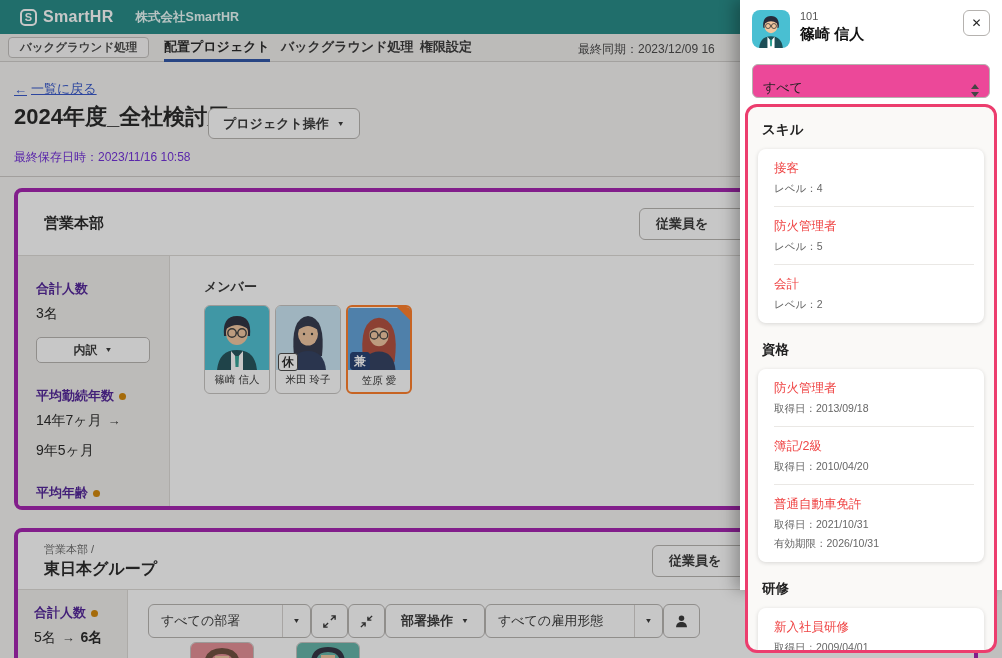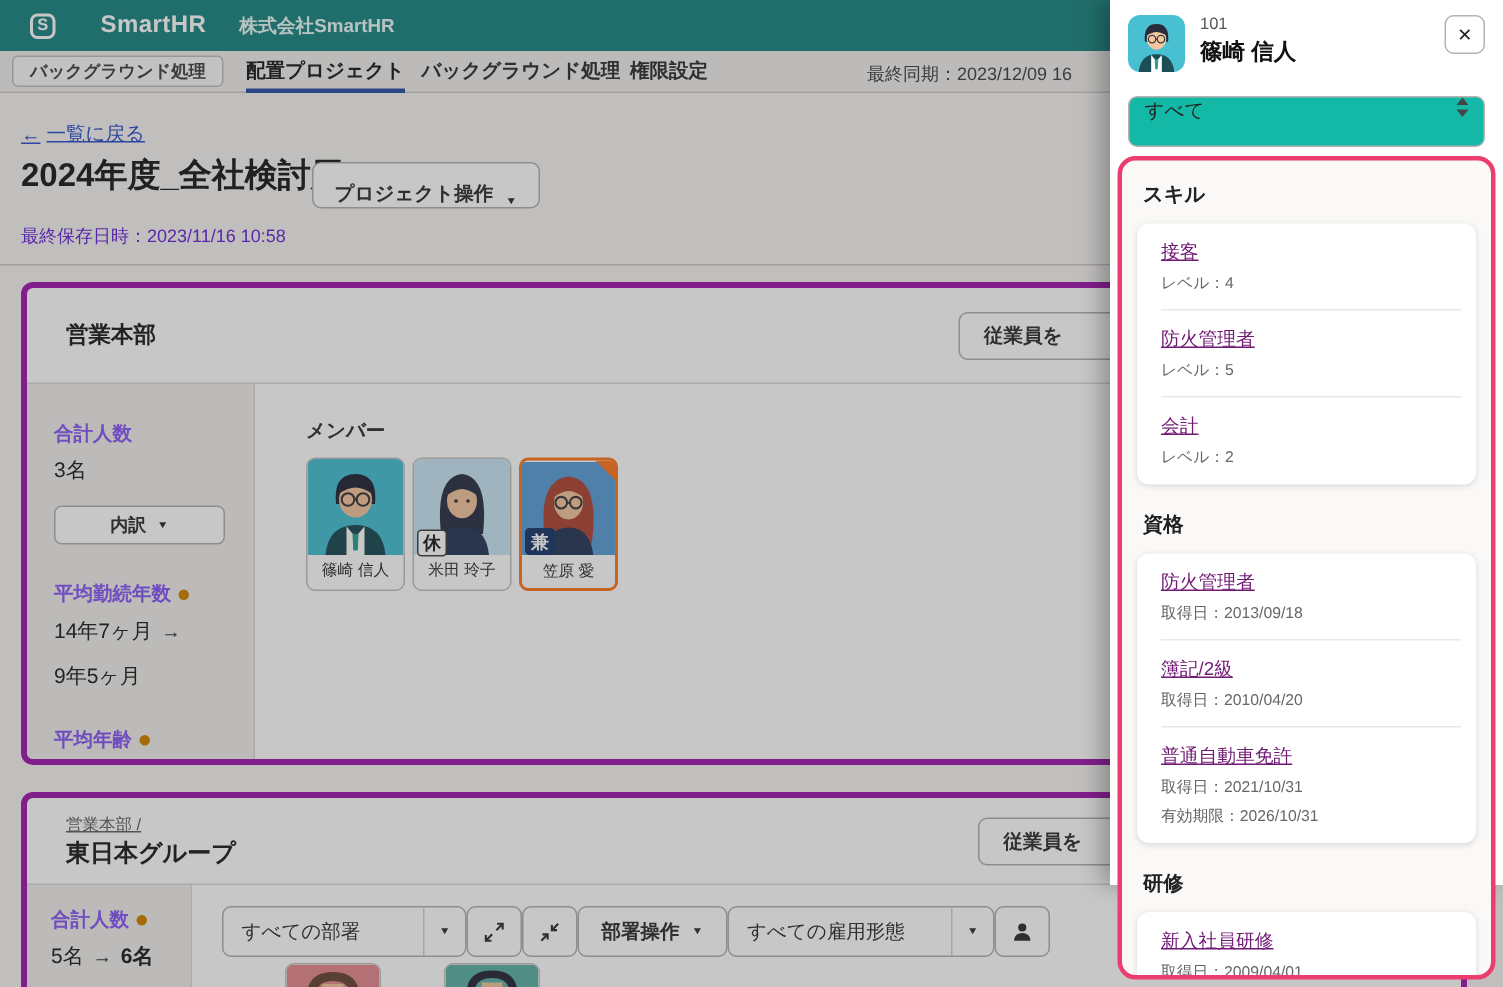--- a/index.html
+++ b/index.html
@@ -14,21 +14,21 @@
   
   .topbar {
     position:absolute; top:0; left:0; width:1002px; height:34px;
     background:#1e8884; display:flex; align-items:center; padding:0 0 0 20px;
   }
   .logo { display:flex; align-items:center; gap:6px; cursor:pointer; }
   .logo-mark {
     width:17px; height:17px; border:2px solid #fff; border-radius:5px;
     color:#fff; font-size:11px; font-weight:bold; display:flex; align-items:center; justify-content:center;
   }
-  .logo-text { color:#fff; font-size:16px; font-weight:bold; letter-spacing:.3px;margin-left:24px; }
+  .logo-text { color:#fff; font-size:16px; font-weight:bold; letter-spacing:.3px; }
   .company { color:#eafaf8; font-size:12.5px; font-weight:bold; margin-left:22px; }
 
   
   .tabbar {
     position:absolute; top:34px; left:0; width:1002px; height:28px;
     background:#f1efed; border-bottom:1px solid #cfccc9;
   }
   .tab-btn {
     position:absolute; left:8px; top:3px; height:21px; padding:0 11px;
     background:#faf9f8; border:1px solid #c2bfbc; border-radius:4px;
@@ -42,21 +42,21 @@
   .tab-permission { left:420px; }
   .last-sync { position:absolute; left:578px; top:7px; font-size:12px; color:#444; white-space:nowrap; }
 
   
   .back-link { position:absolute; left:14px; top:80px; font-size:13px; color:#3052c9; text-decoration:underline; cursor:pointer; display:flex; gap:4px; align-items:center; }
   .page-title { position:absolute; left:14px; top:102px; font-size:22px; font-weight:600; color:#1f1f1f; }
   .project-op-btn {
     position:absolute; left:208px; top:108px; height:31px; padding:0 14px;
     background:#fff; border:1px solid #b5b2af; border-radius:6px;
     font-size:13px; font-weight:bold; color:#333; cursor:pointer;
-    display:flex; align-items:flex-end; gap:8px; font-family:inherit;
+    display:flex; align-items:center; gap:8px; font-family:inherit;
   }
   .last-saved { position:absolute; left:14px; top:149px; font-size:12px; color:#6d28d9; }
   .content-divider { position:absolute; left:0; top:176px; width:1002px; border-top:1px solid #cdcac7; }
 
   .caret { font-size:8px; color:#333; line-height:1; transform:scaleY(.85); }
 
   
   .card { position:absolute; background:#fff; border:4px solid #a21caf; border-radius:8px; }
 
   
@@ -67,21 +67,21 @@
     position:absolute; top:16px; height:32px; padding:0 16px; width:150px; text-align:left;
     background:#fff; border:1px solid #b5b2af; border-radius:6px;
     font-size:13px; font-weight:bold; color:#333; cursor:pointer; font-family:inherit;
   }
   .division-card .add-emp-btn { left:621px; }
 
   .stats-col {
     position:absolute; left:0; top:64px; bottom:0; width:152px;
     background:#f1efec; border-right:1px solid #dcd9d6; padding:24px 14px 0 18px;
   }
-  .stat-label { font-size:13px; font-weight:bold; color:#8b5cf6; display:flex; align-items:center; gap:5px; }
+  .stat-label { font-size:13px; font-weight:bold; color:#4c1d95; display:flex; align-items:center; gap:5px; }
   .stat-dot { width:7px; height:7px; border-radius:50%; background:#d28300; display:inline-block; }
   .stat-value { font-size:14px; color:#222; margin-top:7px; }
   .stat-value .after { font-weight:bold; }
   .stat-arrow { font-size:13px; color:#333; padding:0 2px; }
   .breakdown-btn {
     margin-top:14px; width:114px; height:26px; background:#fff; border:1px solid #b5b2af;
     border-radius:5px; font-size:12px; font-weight:bold; color:#333; cursor:pointer;
     display:flex; align-items:center; justify-content:center; gap:7px; font-family:inherit;
   }
   .mt24 { margin-top:24px; }
@@ -98,21 +98,21 @@
   .member-avatar { width:100%; height:64px; display:block; }
   .member-name { display:block; font-size:10.5px; color:#333; text-align:center; padding:3px 1px 4px; white-space:nowrap; }
   .corner-flag { position:absolute; top:0; right:0; width:0; height:0; border-top:13px solid #ff7a22; border-left:13px solid transparent; }
   .badge { position:absolute; left:2px; bottom:22px; font-size:12px; font-weight:bold; line-height:1; padding:2px 3px; border-radius:3px; }
   .badge.leave { background:#fff; color:#222; border:1.5px solid #444; }
   .badge.concurrent { background:#1e3a6e; color:#fff; border:1.5px solid #1e3a6e; }
 
   
   .group-card { left:14px; top:528px; width:964px; height:148px; }
   .group-header { position:relative; height:58px; border-bottom:1px solid #dcd9d6; padding:10px 26px 0; }
-  .breadcrumb { font-size:11px; color:#666;text-decoration:underline; }
+  .breadcrumb { font-size:11px; color:#666; }
   .group-title { font-size:16px; font-weight:600; color:#222; margin-top:2px; }
   .group-card .add-emp-btn { left:634px; top:13px; }
   .group-stats-col {
     position:absolute; left:0; top:58px; bottom:0; width:110px;
     background:#f1efec; border-right:1px solid #dcd9d6; padding:14px 8px 0 16px;
     border-radius:0 0 0 8px;
   }
   .controls-row { position:absolute; left:110px; top:58px; right:0; height:62px; display:flex; align-items:center; padding-left:20px; }
   .select-box {
     height:34px; background:#fff; border:1px solid #b5b2af; border-radius:6px;
@@ -150,38 +150,38 @@
   .panel-emp-no { font-size:11px; color:#555; }
   .panel-emp-name { font-size:15px; font-weight:600; color:#111; margin-top:3px; }
   .close-btn {
     position:absolute; right:12px; top:10px; width:27px; height:26px;
     background:#fff; border:1px solid #b5b2af; border-radius:6px;
     font-size:12px; font-weight:bold; color:#222; cursor:pointer; font-family:inherit;
     display:flex; align-items:center; justify-content:center;
   }
   .panel-filter {
     margin:8px 12px 0; height:34px; border:1px solid #b5b2af; border-radius:6px;
-    display:flex; align-items:flex-start; padding:0 10px; cursor:pointer; background:#14b8a6;
+    display:flex; align-items:flex-end; padding:0 10px; cursor:pointer; background:#ec4899;
   }
   .panel-filter .sel-text { flex:1; font-size:13px; color:#222; }
   .updown { display:flex; flex-direction:column; gap:3px; }
   .updown i { display:block; width:0; height:0; border-left:4px solid transparent; border-right:4px solid transparent; }
   .updown .up { border-bottom:5px solid #444; }
   .updown .down { border-top:5px solid #444; }
 
   .highlight-region {
     position:absolute; left:5px; top:104px; width:252px; height:549px;
     border:3px solid #ec3d6e; border-radius:12px; background:#faf9f7;
     padding:12px 10px; overflow:hidden;
   }
   .section-heading { font-size:13.5px; font-weight:bold; color:#222; margin:2px 0 10px 4px; }
   .panel-card { background:#fff; border-radius:8px; box-shadow:0 1px 4px rgba(0,0,0,.14); margin-bottom:18px; }
   .panel-item { position:relative; padding:11px 12px 11px 16px; }
   .panel-item:not(:last-child)::after { content:""; position:absolute; left:16px; right:10px; bottom:0; border-bottom:1px solid #eae8e5; }
-  .item-title { font-size:12.5px; color:#701a75;text-decoration:underline; }
+  .item-title { font-size:12.5px; color:#ef4444; }
   .item-detail { font-size:10.5px; color:#666; margin-top:5px; }
 </style>
 </head>
 <body>
 
 <div>
 
   <header class="topbar">
     <span class="logo">
       <span class="logo-mark">S</span>

